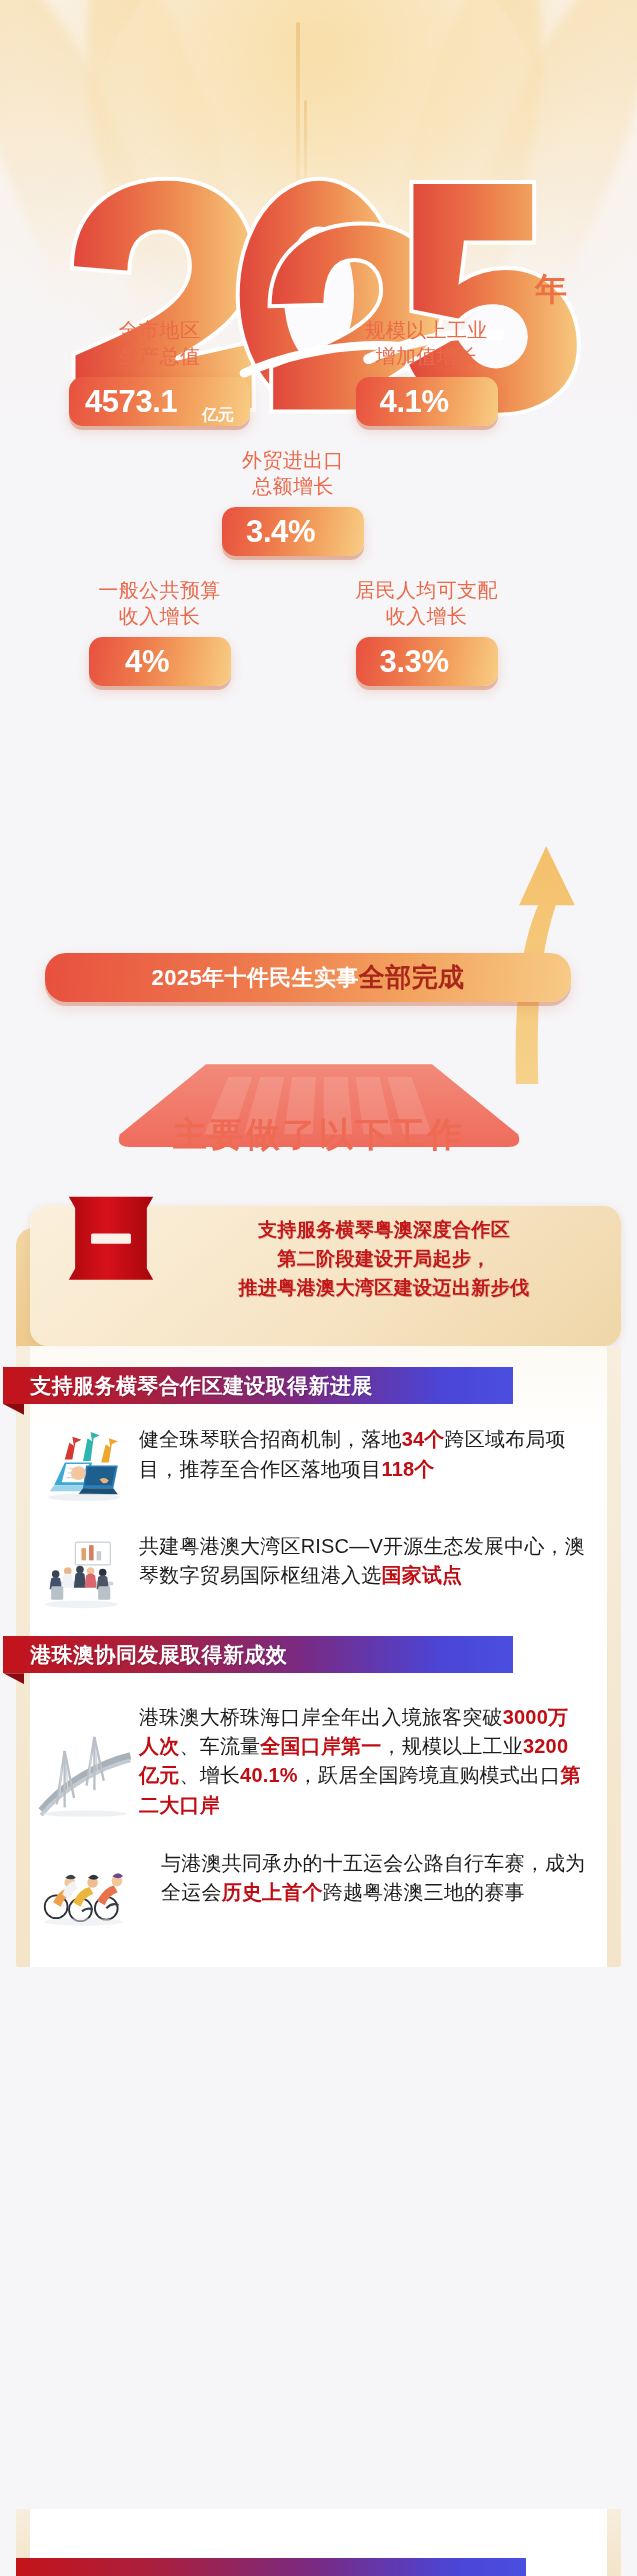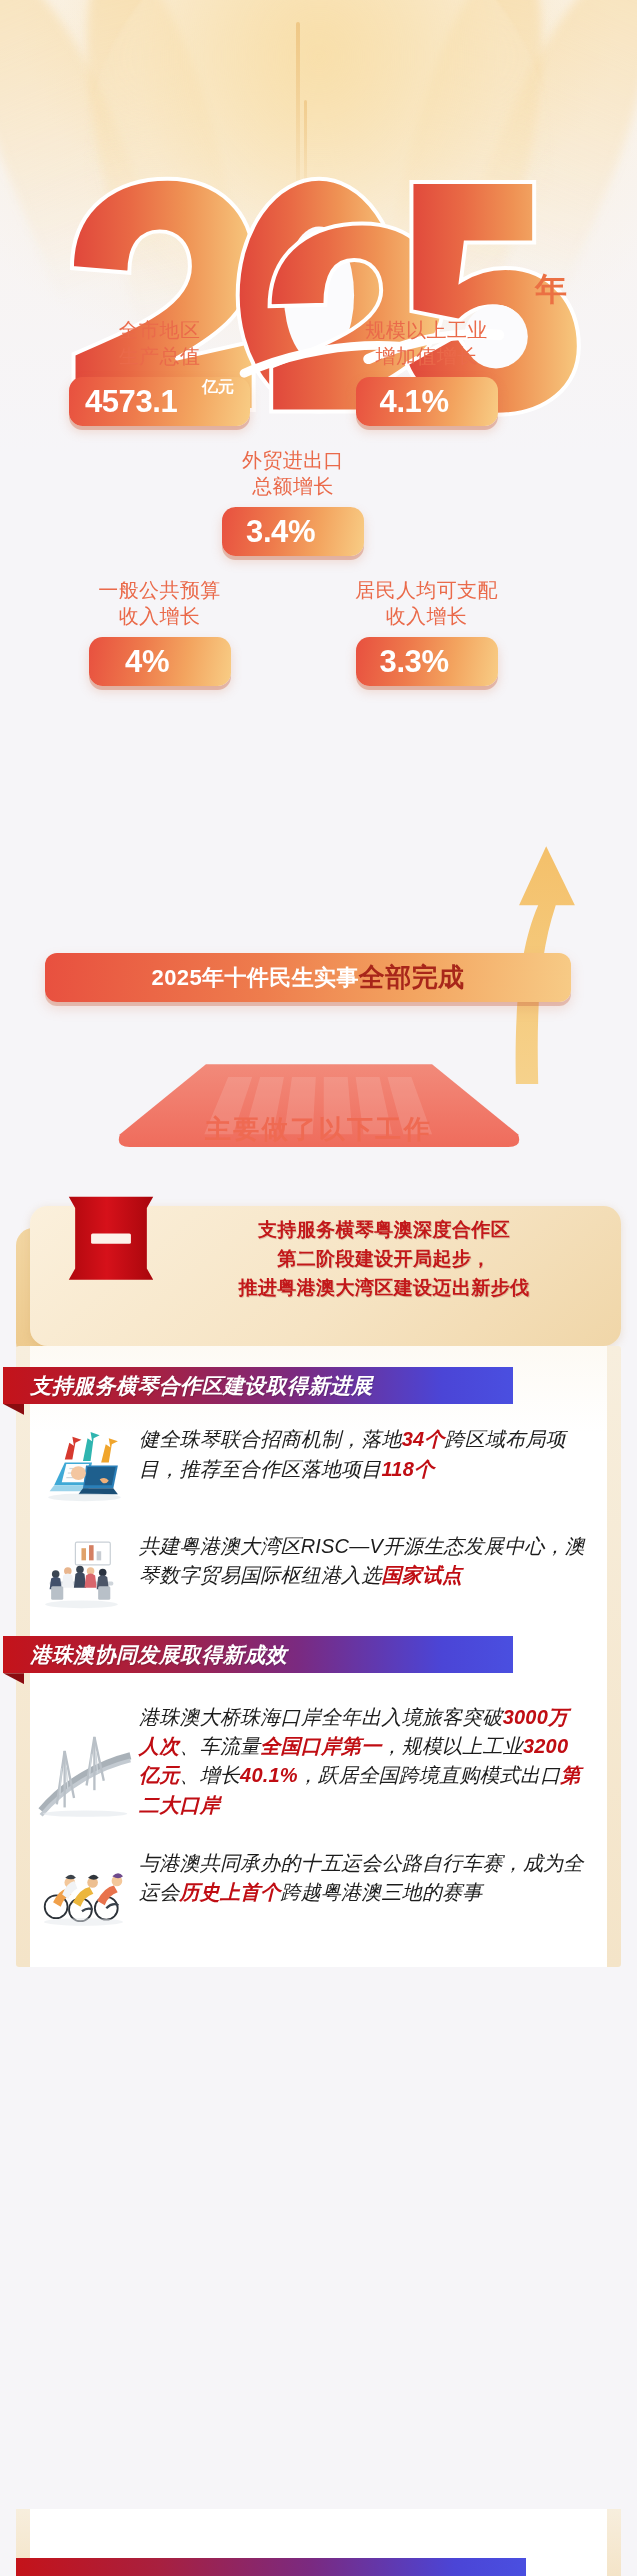--- a/index.html
+++ b/index.html
@@ -65,21 +65,21 @@
 
   
   #stats { position:absolute; left:0; top:317px; width:586px; }
   .statrow { display:flex; justify-content:center; gap:72px; margin-bottom:21px; }
   .statcell { width:195px; text-align:center; }
   .statlabel {
     color:#ea6a4a; font-size:20px; line-height:1.32; font-weight:500;
     letter-spacing:0.4px; margin-bottom:7.2px; white-space:pre-line;
   }
   .pill {
-    display:inline-flex; align-items:flex-start; justify-content:center;
+    display:inline-flex; align-items:flex-end; justify-content:center;
     min-width:142px; height:49px; padding:0 16px;
     border-radius:13.5px;
     background:linear-gradient(100deg,#e8503f 0%,#ee7b4c 38%,#f3a45f 68%,#f8cd85 100%);
     box-shadow:0 4px 0 rgba(200,96,64,.35), 0 5.6px 11px rgba(214,120,80,.25);
     color:#fff;
     gap:24px;
   }
   .pill .num { font-size:31px; font-weight:bold; line-height:49px; letter-spacing:-0.4px; }
   .pill .unit { font-size:16px; font-weight:bold; margin-left:0.8px; }
 
@@ -87,31 +87,31 @@
   #arrow { position:absolute; left:487px; top:749px; width:104px; height:335px; }
   #platform {
     position:absolute; left:112px; top:1061px;
     width:414px; height:94px;
   }
 
   
   #ribbon {
     position:absolute; left:45px; top:953px;
     width:526px; height:49px;
-    border-radius:12px;
+    border-radius:21px;
     background:linear-gradient(95deg,#e8503f 0%,#ee7d4d 42%,#f3a460 70%,#f7cb86 100%);
     box-shadow:0 4px 0 rgba(199,97,63,.32), 0 6.4px 12.7px rgba(214,120,80,.22);
     display:flex; align-items:center; justify-content:center;
   }
   #ribbon .t1 { color:#fff; font-size:22px; font-weight:bold; letter-spacing:0.4px; }
   #ribbon .t2 { color:#a8261a; font-size:26px; font-weight:bold; letter-spacing:0.4px; }
 
   #worktitle {
     position:absolute; left:0; top:1112px; width:637px; text-align:center;
-    color:#ef6a52; font-size:26px; font-weight:bold; letter-spacing:2.4px;
+    color:#ef6a52; font-size:34px; font-weight:bold; letter-spacing:2.4px;
   }
 
   
   #sec1 { position:absolute; left:0; top:1195px; width:637px; }
 
   .sec-head {
     position:relative; margin:0 16px; height:151px;
   }
   .sec-head-plate {
     position:absolute; left:14.3px; top:11px; right:0; bottom:0;
@@ -138,21 +138,20 @@
   
   .sec-body {
     position:relative; margin:0 16px; padding:0;
     background:linear-gradient(180deg,#f7eedd 0%,#f4e4c8 100%);
     border-radius:3.2px;
   }
   .sec-body-inner {
     position:relative; margin:0 14.3px; padding:21px 0 24px;
     background:linear-gradient(180deg,#fdfaf4 0%,#ffffff 14%,#ffffff 100%);
     min-height:159px;
-    font-style:italic;
   }
 
   .subbar-wrap { position:relative; height:41px; margin:0 0 4.8px -27px; }
   .subbar {
     position:absolute; left:0; top:0; height:37px; width:510px;
     background:linear-gradient(90deg,#c4131a 0%,#a8203f 28%,#7a2a81 58%,#4b45d6 86%,#4a4fe0 100%);
     display:flex; align-items:center;
   }
   .subbar span {
     color:#fff; font-size:21px; font-weight:bold; letter-spacing:0.4px;
@@ -427,21 +426,21 @@
                 <path d="M38 104 L36 76"></path>
               <path d="M66 88 L68 60"></path>
                 <path d="M76 84 L74 58"></path>
             </g>
             <ellipse cx="60" cy="136" rx="54" ry="4" fill="#e3e8ec" opacity=".6"></ellipse>
           </svg>
         </div>
         <div class="item-text"><span>港珠澳大桥珠海口岸全年出入境旅客突破</span><b>3000万人次</b><span>、车流量</span><b>全国口岸第一</b><span>，规模以上工业</span><b>3200亿元</b><span>、增长</span><b>40.1%</b><span>，跃居全国跨境直购模式出口</span><b>第二大口岸</b></div>
       </div>
 
-      <div class="item" style="padding-top:16px;">
+      <div class="item" style="padding-top:16px;gap:22px;">
         <div class="item-icon">
           <svg viewBox="0 0 120 100" width="92" height="76">
             <g stroke="#2b3138" stroke-width="2.4" fill="none">
               <circle cx="22" cy="72" r="15"></circle>
                 <circle cx="54" cy="76" r="15"></circle>
                 <circle cx="88" cy="74" r="15"></circle>
             </g>
             <g>
               <path d="M18 66 q8 -16 18 -18 l6 8 q-10 4 -14 16 Z" fill="#f0a04a"></path>
               <ellipse cx="40" cy="40" rx="7" ry="7" fill="#f3c79a"></ellipse>

